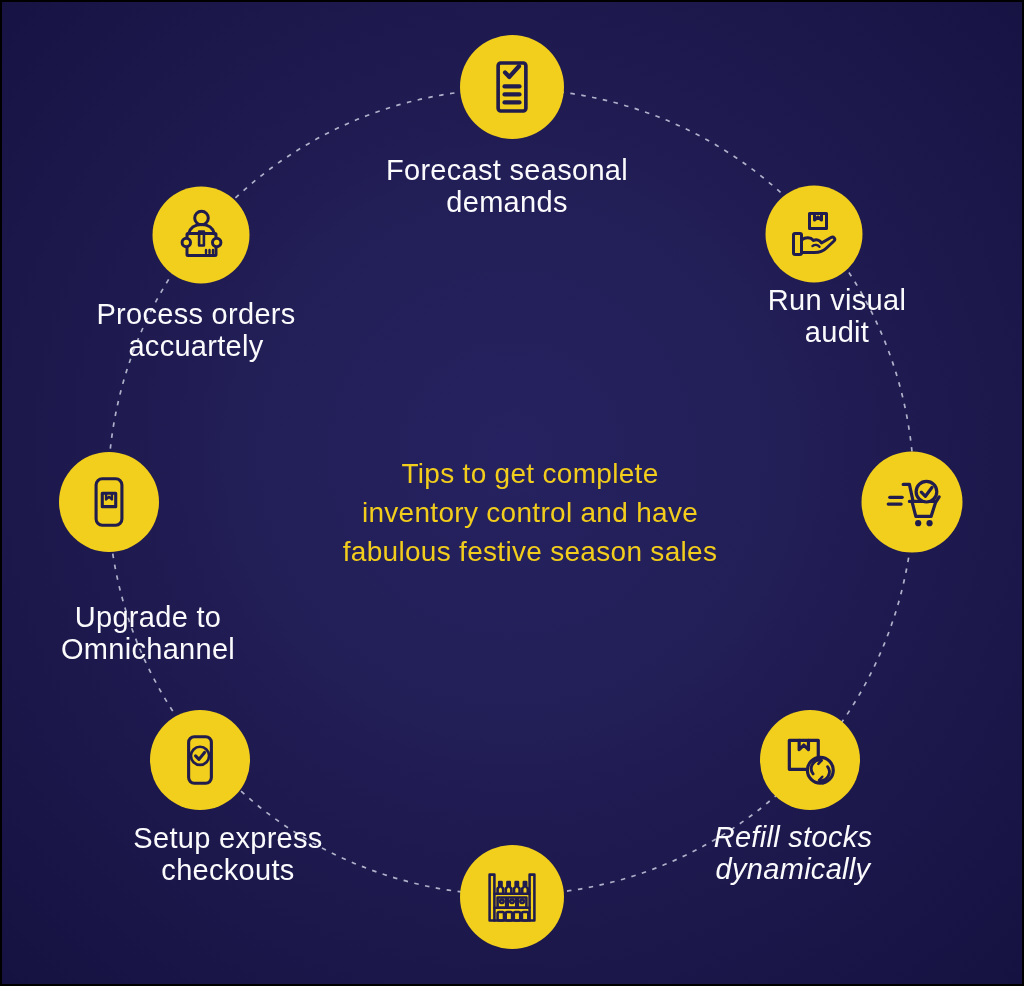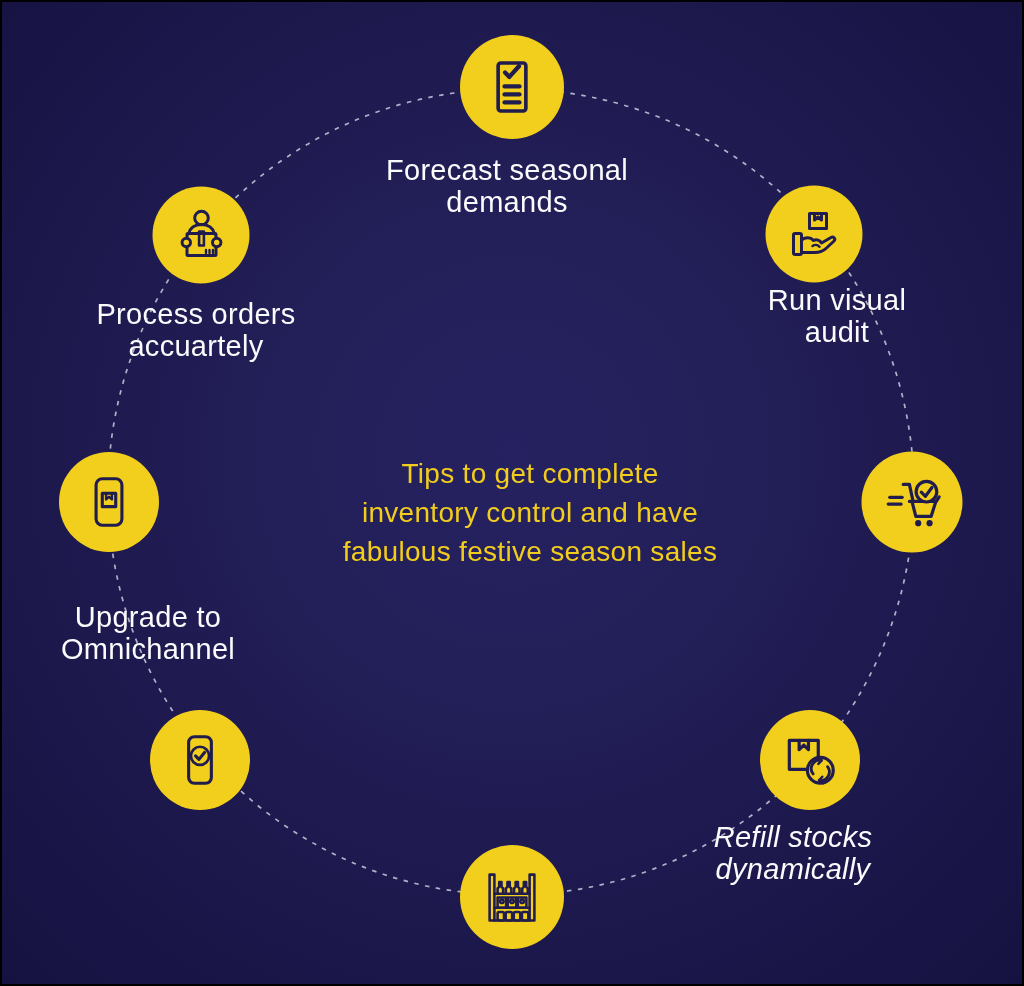--- a/index.html
+++ b/index.html
@@ -148,20 +148,22 @@
 
   <div class="node-circle" style="left:198px;top:758px;width:100px;height:100px;">
     <svg width="62" height="62" viewBox="0 0 60 60">
       <g class="ic" stroke-width="3">
         <rect x="19" y="7.5" width="22" height="45" rx="5.5"></rect>
         <circle cx="30" cy="26" r="8.8" stroke-width="2.6"></circle>
         <polyline points="25.7,26 29,29.4 34.4,22.7"></polyline>
       </g>
     </svg>
   </div>
+  <div class="node-label" style="left:226px;top:852px;">Setup express
+checkouts</div>
 
   <div class="node-circle" style="left:107px;top:500px;width:100px;height:100px;">
     <svg width="62" height="62" viewBox="0 0 60 60">
       <g class="ic" stroke-width="3">
         <rect x="17.5" y="7.5" width="25" height="45" rx="6"></rect>
         <rect x="23.5" y="21.5" width="13" height="13"></rect>
         <polyline points="27.2,21.5 27.2,27.5 30,25 32.8,27.5 32.8,21.5" stroke-width="2.4"></polyline>
       </g>
     </svg>
   </div>

